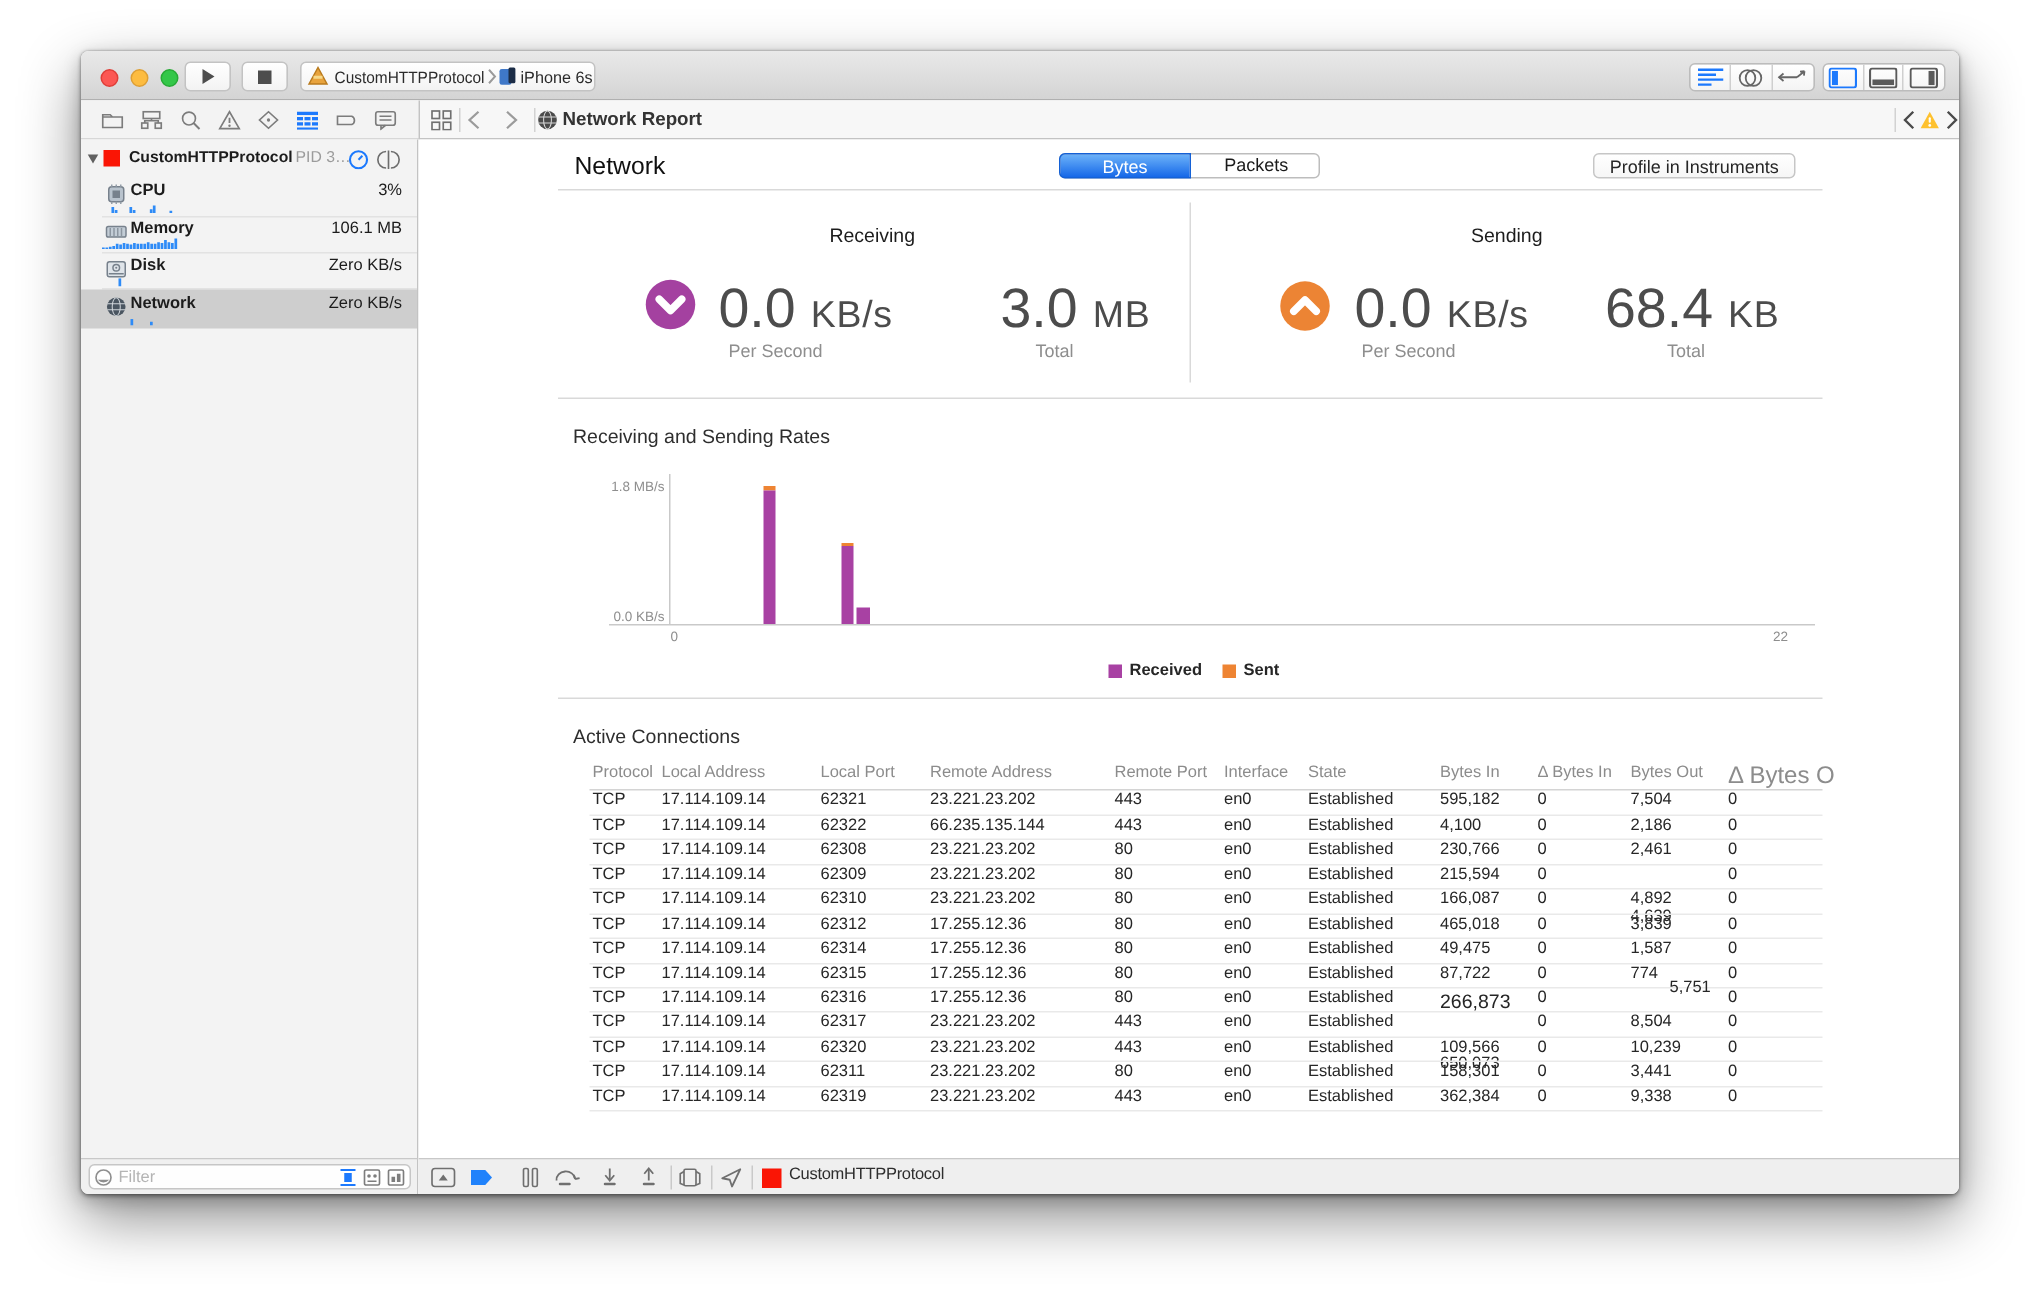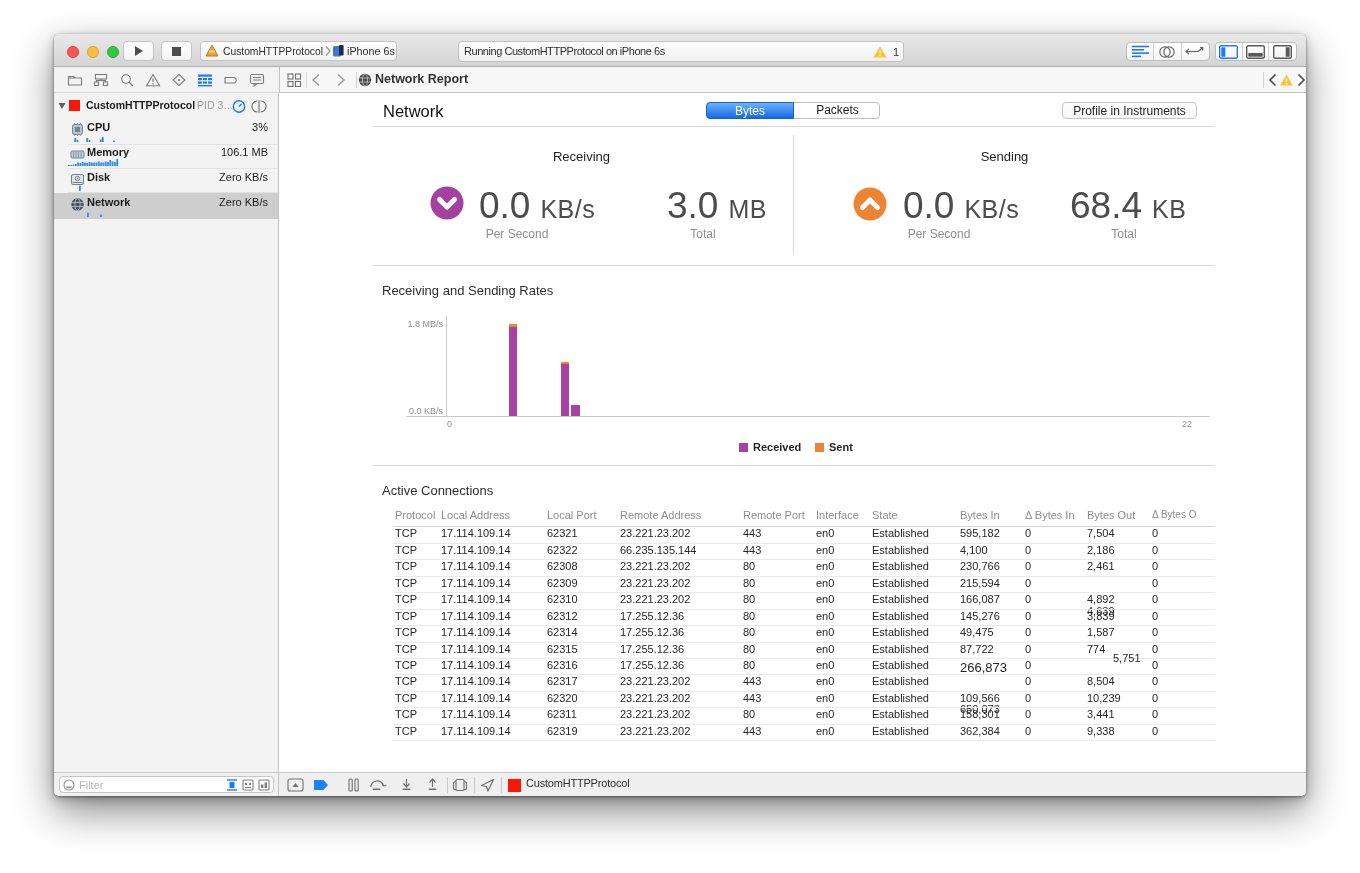--- a/index.html
+++ b/index.html
@@ -40,29 +40,20 @@
   <path d="M5 14 L11 3 L17 14 Z" fill="#e8a33d" stroke="#b97b1e" stroke-width="1"></path>
   <rect x="8" y="8.5" width="6" height="2" fill="#f6d98a"></rect>
   <text x="22" y="13" font-size="11" fill="#2b2b2b" font-family="Liberation Sans" textLength="100" lengthAdjust="spacingAndGlyphs">CustomHTTPProtocol</text>
   <path d="M125 4.5 L129 9 L125 13.5" stroke="#9a9a9a" stroke-width="1.3" fill="none"></path>
   <g>
    <rect x="132" y="4" width="8" height="10.5" rx="1.5" fill="#3f78c8"></rect>
    <rect x="138" y="3" width="4.6" height="10.5" rx="1" fill="#1b2c46"></rect>
   </g>
   <text x="146" y="13" font-size="11" fill="#2b2b2b" font-family="Liberation Sans" textLength="48" lengthAdjust="spacingAndGlyphs">iPhone 6s</text>
  </svg></div>
-<div class="abs" style="left:404px;top:7px;width:446px;height:21px;border:1px solid #c2c2c2;border-radius:4px;background:linear-gradient(#fdfdfd,#f1f1f1);">
- <div class="abs" style="left:5px;top:2.5px;font-size:11px;letter-spacing:-0.45px;color:#2e2e2e;">Running CustomHTTPProtocol on iPhone 6s</div>
- <svg class="abs" style="left:414px;top:4px;" width="14" height="12">
-          <path d="M7 0.5 L13.6 11.5 L0.4 11.5 Z" fill="#fec12e"></path>
-          <rect x="6.3" y="4.2" width="1.5" height="3.6" rx="0.7" fill="#fff"></rect>
-          <circle cx="7" cy="9.6" r="0.9" fill="#fff"></circle>
-        </svg>
- <div class="abs" style="left:434px;top:4px;font-size:11px;color:#333;">1</div>
-</div>
 <div class="seg3" style="left:1072px;width:84px;">
  <div>
           <svg width="17" height="13">
   <g stroke="#1c79fd" stroke-width="1.6">
    <line x1="0" y1="1.5" x2="17" y2="1.5"></line>
               <line x1="0" y1="4.8" x2="12" y2="4.8"></line>
    <line x1="0" y1="8.1" x2="17" y2="8.1"></line>
               <line x1="0" y1="11.4" x2="9" y2="11.4"></line>
   </g>
           </svg>
@@ -410,21 +401,21 @@
 <div class="abs" style="left:116px;top:415.5px;font-size:11px;color:#8c8c8c;white-space:nowrap;">Protocol</div>
 <div class="abs" style="left:162px;top:415.5px;font-size:11px;color:#8c8c8c;white-space:nowrap;">Local Address</div>
 <div class="abs" style="left:268px;top:415.5px;font-size:11px;color:#8c8c8c;white-space:nowrap;">Local Port</div>
 <div class="abs" style="left:341px;top:415.5px;font-size:11px;color:#8c8c8c;white-space:nowrap;">Remote Address</div>
 <div class="abs" style="left:464px;top:415.5px;font-size:11px;color:#8c8c8c;white-space:nowrap;">Remote Port</div>
 <div class="abs" style="left:537px;top:415.5px;font-size:11px;color:#8c8c8c;white-space:nowrap;">Interface</div>
 <div class="abs" style="left:593px;top:415.5px;font-size:11px;color:#8c8c8c;white-space:nowrap;">State</div>
 <div class="abs" style="left:681px;top:415.5px;font-size:11px;color:#8c8c8c;white-space:nowrap;">Bytes In</div>
 <div class="abs" style="left:746px;top:415.5px;font-size:11px;color:#8c8c8c;white-space:nowrap;">Δ Bytes In</div>
 <div class="abs" style="left:808px;top:415.5px;font-size:11px;color:#8c8c8c;white-space:nowrap;">Bytes Out</div>
-<div class="abs" style="left:873px;top:415.5px;font-size:10px;color:#8c8c8c;white-space:nowrap;">Δ Bytes O</div>
+<div class="abs" style="left:873px;top:415.5px;font-size:16px;color:#8c8c8c;white-space:nowrap;">Δ Bytes O</div>
 <div class="abs" style="left:114px;top:432.5px;width:822px;height:1px;background:#d4d4d4;"></div>
 <div class="abs" style="left:116px;top:434.3px;font-size:11px;color:#262626;white-space:nowrap;">TCP</div>
 <div class="abs" style="left:162px;top:434.3px;font-size:11px;color:#262626;white-space:nowrap;">17.114.109.14</div>
 <div class="abs" style="left:268px;top:434.3px;font-size:11px;color:#262626;white-space:nowrap;">62321</div>
 <div class="abs" style="left:341px;top:434.3px;font-size:11px;color:#262626;white-space:nowrap;">23.221.23.202</div>
 <div class="abs" style="left:464px;top:434.3px;font-size:11px;color:#262626;white-space:nowrap;">443</div>
 <div class="abs" style="left:537px;top:434.3px;font-size:11px;color:#262626;white-space:nowrap;">en0</div>
 <div class="abs" style="left:593px;top:434.3px;font-size:11px;color:#262626;white-space:nowrap;">Established</div>
 <div class="abs" style="left:681px;top:434.3px;font-size:11px;color:#262626;white-space:nowrap;">595,182</div>
 <div class="abs" style="left:746px;top:434.3px;font-size:11px;color:#262626;white-space:nowrap;">0</div>
@@ -479,21 +470,21 @@
 <div class="abs" style="left:808px;top:500.1px;font-size:11px;color:#262626;white-space:nowrap;">4,892</div>
 <div class="abs" style="left:873px;top:500.1px;font-size:11px;color:#262626;white-space:nowrap;">0</div>
 <div class="abs" style="left:114px;top:515.6px;width:822px;height:1px;background:#e9e9e9;"></div>
 <div class="abs" style="left:116px;top:516.5px;font-size:11px;color:#262626;white-space:nowrap;">TCP</div>
 <div class="abs" style="left:162px;top:516.5px;font-size:11px;color:#262626;white-space:nowrap;">17.114.109.14</div>
 <div class="abs" style="left:268px;top:516.5px;font-size:11px;color:#262626;white-space:nowrap;">62312</div>
 <div class="abs" style="left:341px;top:516.5px;font-size:11px;color:#262626;white-space:nowrap;">17.255.12.36</div>
 <div class="abs" style="left:464px;top:516.5px;font-size:11px;color:#262626;white-space:nowrap;">80</div>
 <div class="abs" style="left:537px;top:516.5px;font-size:11px;color:#262626;white-space:nowrap;">en0</div>
 <div class="abs" style="left:593px;top:516.5px;font-size:11px;color:#262626;white-space:nowrap;">Established</div>
-<div class="abs" style="left:681px;top:516.5px;font-size:11px;color:#262626;white-space:nowrap;">145,276</div>
+<div class="abs" style="left:681px;top:516.5px;font-size:11px;color:#262626;white-space:nowrap;">465,018</div>
 <div class="abs" style="left:746px;top:516.5px;font-size:11px;color:#262626;white-space:nowrap;">0</div>
 <div class="abs" style="left:808px;top:516.5px;font-size:11px;color:#262626;white-space:nowrap;">3,839</div>
 <div class="abs" style="left:873px;top:516.5px;font-size:11px;color:#262626;white-space:nowrap;">0</div>
 <div class="abs" style="left:114px;top:532.0px;width:822px;height:1px;background:#e9e9e9;"></div>
 <div class="abs" style="left:116px;top:533.0px;font-size:11px;color:#262626;white-space:nowrap;">TCP</div>
 <div class="abs" style="left:162px;top:533.0px;font-size:11px;color:#262626;white-space:nowrap;">17.114.109.14</div>
 <div class="abs" style="left:268px;top:533.0px;font-size:11px;color:#262626;white-space:nowrap;">62314</div>
 <div class="abs" style="left:341px;top:533.0px;font-size:11px;color:#262626;white-space:nowrap;">17.255.12.36</div>
 <div class="abs" style="left:464px;top:533.0px;font-size:11px;color:#262626;white-space:nowrap;">80</div>
 <div class="abs" style="left:537px;top:533.0px;font-size:11px;color:#262626;white-space:nowrap;">en0</div>

